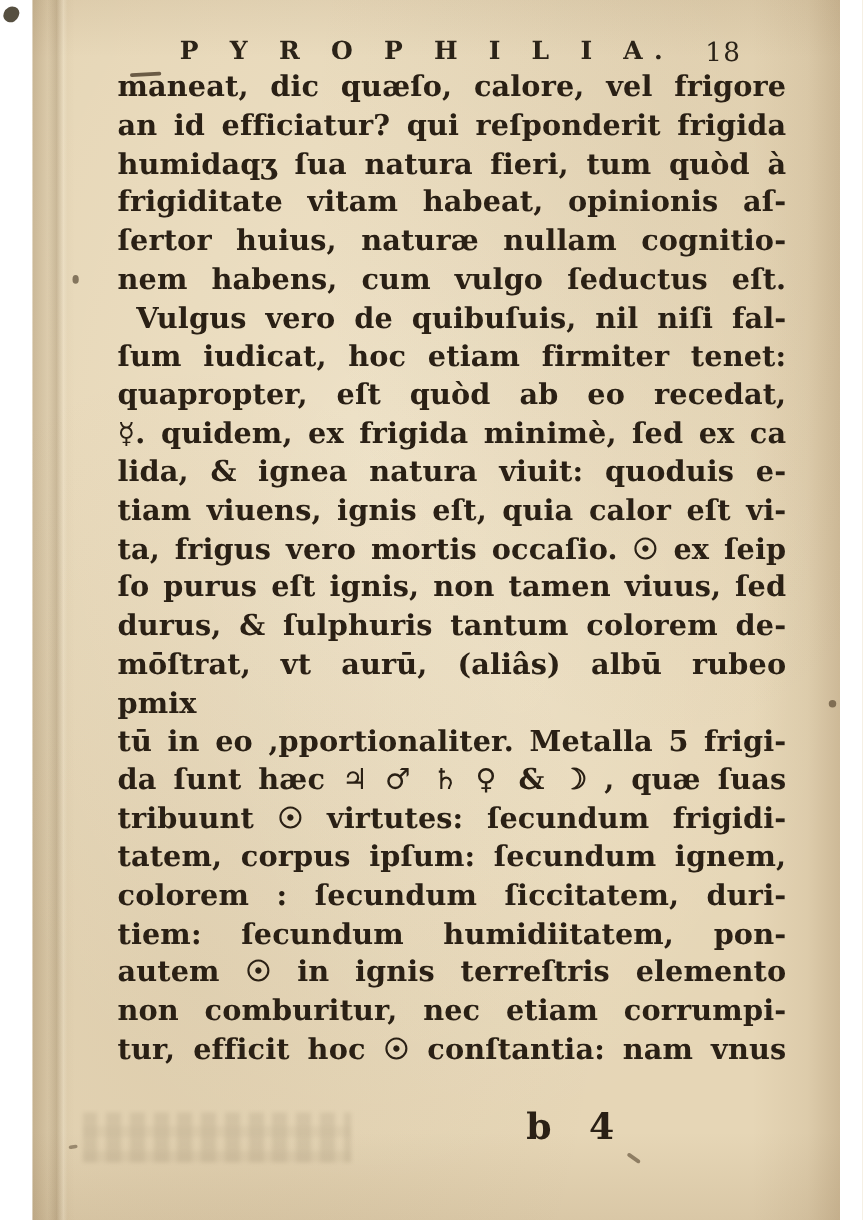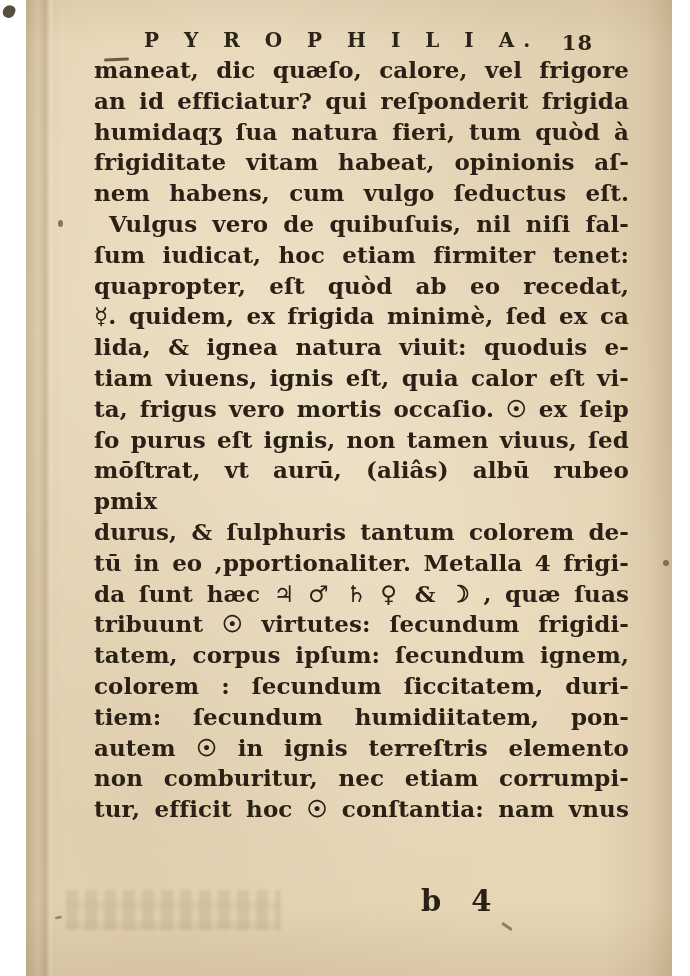--- a/index.html
+++ b/index.html
@@ -34,21 +34,21 @@
     position:absolute;top:28px;left:60px;width:535px;height:30px;
     color:#2b2318;
   }
   .header-title{
     display:block;text-align:center;
     font-size:20px;font-weight:700;letter-spacing:9px;
     transform:translateX(-12px);
   }
   .page-num{
     position:absolute;right:28px;top:2px;
-    font-size:21px;font-weight:700;letter-spacing:1px;
+    font-size:21px;font-weight:400;letter-spacing:1px;
   }
   .body-text{
     position:absolute;top:55px;left:68px;width:535px;
     color:#2a2015;
   }
   .line{
     font-size:23px;font-weight:700;line-height:30.8px;
     letter-spacing:0.1px;word-spacing:1.5px;
     text-align:justify;text-align-last:justify;
     white-space:normal;overflow:visible;
@@ -95,32 +95,33 @@
       <span class="page-num">18</span>
     </div>
 
     <div class="dash-mark"></div>
 
     <div class="body-text">
         <div class="line">maneat, dic quæſo, calore, vel frigore</div>
         <div class="line">an id efficiatur? qui reſponderit frigida</div>
         <div class="line">humidaqʒ ſua natura fieri, tum quòd à</div>
         <div class="line">frigiditate vitam habeat, opinionis aſ-</div>
+        <div class="line">ſertor huius, naturæ nullam cognitio-</div>
         <div class="line">nem habens, cum vulgo ſeductus eſt.</div>
         <div class="line indent">Vulgus vero de quibuſuis, nil niſi fal-</div>
         <div class="line">ſum iudicat, hoc etiam firmiter tenet:</div>
         <div class="line">quapropter, eſt quòd ab eo recedat,</div>
         <div class="line">☿. quidem, ex frigida minimè, ſed ex ca</div>
         <div class="line">lida, &amp; ignea natura viuit: quoduis e-</div>
         <div class="line">tiam viuens, ignis eſt, quia calor eſt vi-</div>
         <div class="line">ta, frigus vero mortis occaſio. ☉ ex ſeip</div>
         <div class="line">ſo purus eſt ignis, non tamen viuus, ſed</div>
+        <div class="line">durus, &amp; ſulphuris tantum colorem de-</div>
         <div class="line">mōſtrat, vt aurū, (aliâs) albū rubeo pmix</div>
-        <div class="line">durus, &amp; ſulphuris tantum colorem de-</div>
-        <div class="line">tū in eo ,pportionaliter. Metalla 4 frigi-</div>
+        <div class="line">tū in eo ,pportionaliter. Metalla 5 frigi-</div>
         <div class="line">da ſunt hæc ♃ ♂ ♄ ♀ &amp; ☽ , quæ ſuas</div>
         <div class="line">tribuunt ☉ virtutes: ſecundum frigidi-</div>
         <div class="line">tatem, corpus ipſum: ſecundum ignem,</div>
         <div class="line">colorem : ſecundum ſiccitatem, duri-</div>
         <div class="line">tiem: ſecundum humidiitatem, pon-</div>
         <div class="line">autem ☉ in ignis terreſtris elemento</div>
         <div class="line">non comburitur, nec etiam corrumpi-</div>
         <div class="line">tur, efficit hoc ☉ conſtantia: nam vnus</div>
       </div>
 

